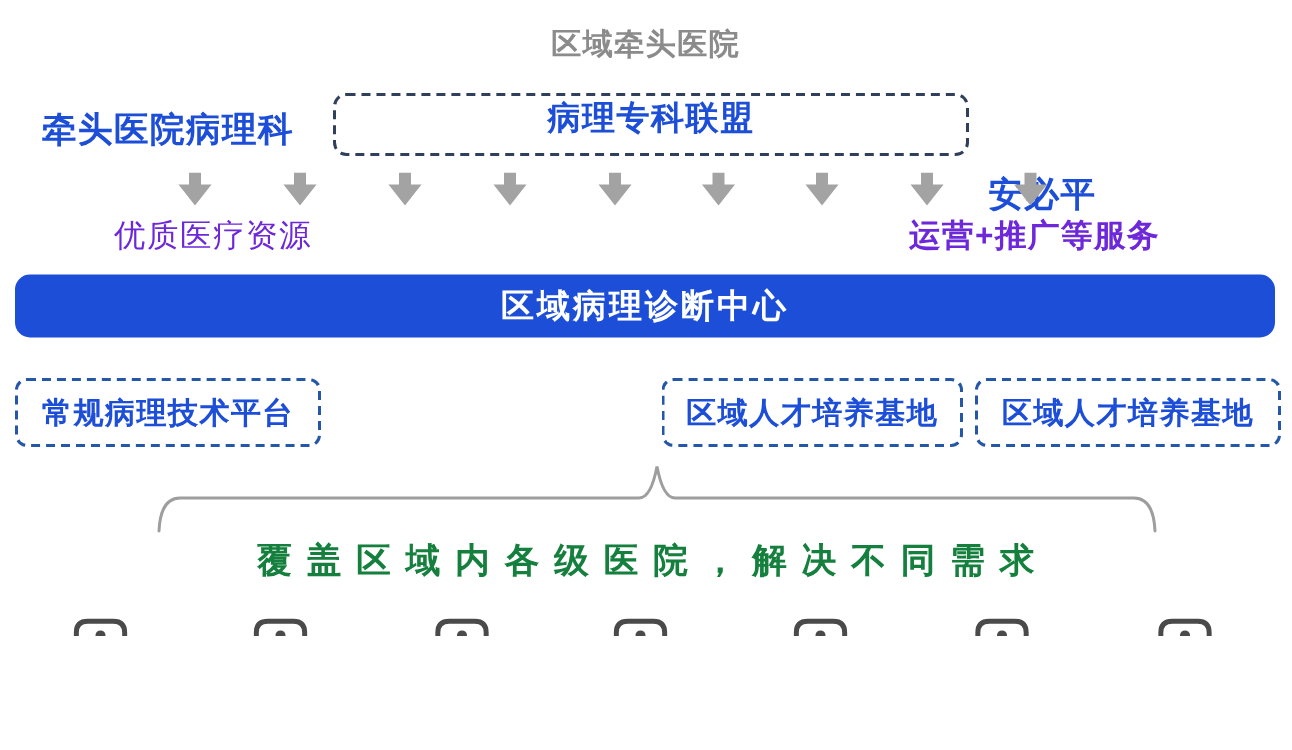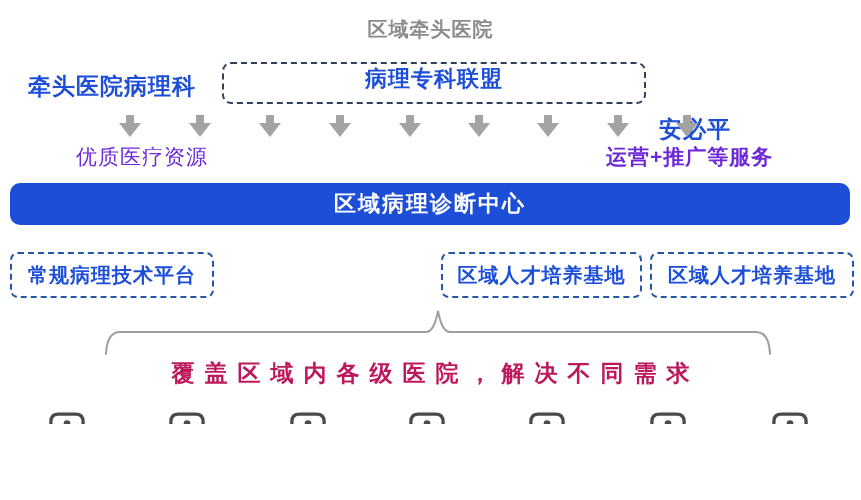--- a/index.html
+++ b/index.html
@@ -32,21 +32,21 @@
   .platform{position:absolute;top:252px;height:42px;border:2px dashed #2457a7;border-radius:8px;
     display:flex;align-items:center;justify-content:center;font-size:20px;letter-spacing:1px;}
   .p1{left:10px;width:200px;}
   .p2{left:224px;width:200px;}
   .p3{left:441px;width:197px;}
   .p4{left:650px;width:200px;}
 
   .brace{position:absolute;left:100px;top:306px;width:676px;height:52px;}
 
   .coverage-caption{position:absolute;left:0;top:358px;width:100%;text-align:center;
-    font-size:23px;font-weight:bold;color:#be185d;letter-spacing:10px;text-indent:10px;}
+    font-size:23px;font-weight:bold;color:#15803d;letter-spacing:10px;text-indent:10px;}
 
   .hospital{position:absolute;top:411px;width:72px;height:82px;}
   .hidden-defs{position:absolute;width:0;height:0;overflow:hidden;}
 </style>
 </head>
 <body>
 
 <div class="page">
 
   <div class="page-title">区域牵头医院</div>

